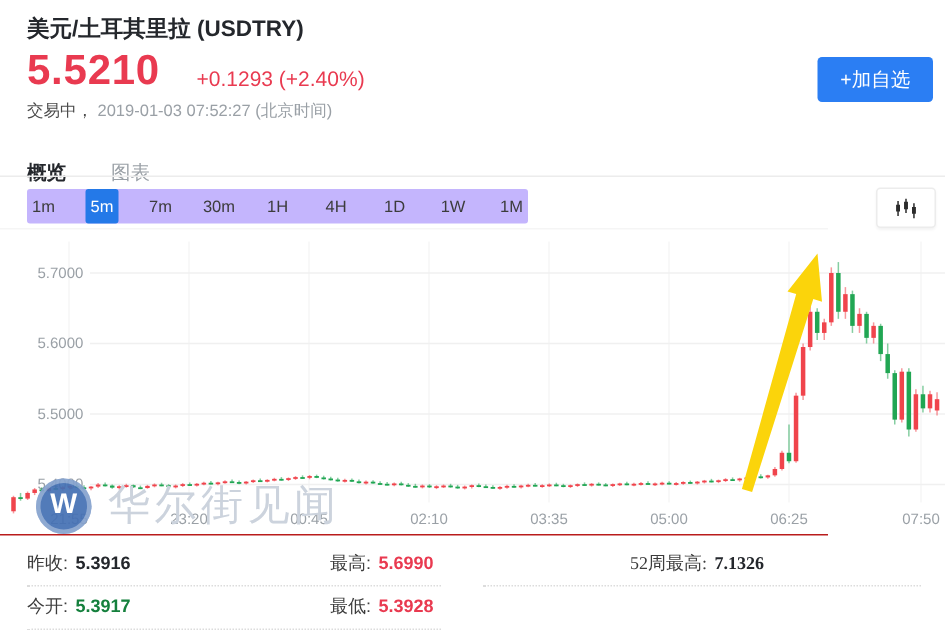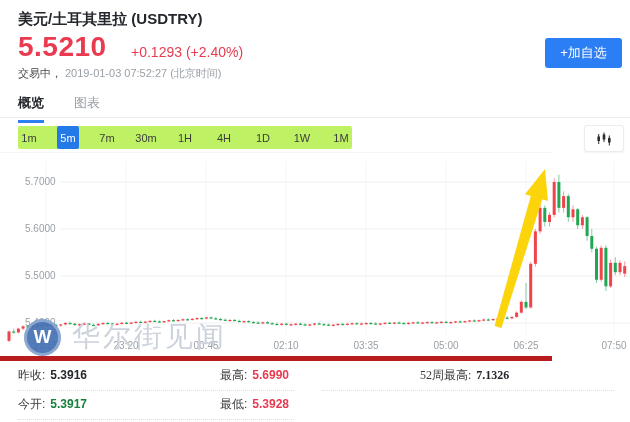--- a/index.html
+++ b/index.html
@@ -6,32 +6,32 @@
   .page{position:relative;width:630px;height:422px;overflow:hidden;background:#fff;
         font-family:"Liberation Sans","DejaVu Sans",sans-serif;}
   .title{position:absolute;left:18px;top:10px;font-size:15px;font-weight:700;color:#24272c;}
   .price{position:absolute;left:18px;top:31px;font-size:28px;font-weight:700;color:#e93a50;letter-spacing:.5px;text-align:center;}
   .change{position:absolute;left:120px;top:44px;font-size:14px;font-weight:500;color:#e93a50;margin-left:11px;}
   .status{position:absolute;left:18px;top:66px;font-size:11px;color:#4a4a4a;}
   .status-time{color:#9aa0a6;margin-left:3px;}
   .add-btn{position:absolute;left:545px;top:38px;width:77px;height:30px;background:#2b7ef3;color:#fff;
            font-size:13px;border:none;border-radius:3px;display:flex;align-items:center;justify-content:center;cursor:pointer;}
   .tabs{position:absolute;left:18px;top:94px;display:flex;gap:30px;font-size:13px;}
-  .tab{color:#9aa0a6;padding-bottom:8px;cursor:pointer;}
+  .tab{color:#9aa0a6;padding-bottom:8px;cursor:pointer;margin-top:12px;}
   .tab.active{color:#24272c;font-weight:700;border-bottom:3px solid #2b7ef3;}
   .tabs-divider{position:absolute;left:0;top:117px;width:630px;height:1px;background:#ececec;}
-  .interval-bar{position:absolute;left:18px;top:126px;width:334px;height:23px;background:#bef264;
+  .interval-bar{position:absolute;left:18px;top:126px;width:334px;height:23px;background:#c4b5fd;
                 border-radius:2px;display:flex;gap:17px;}
   .interval-btn{flex:1;font-size:11px;color:#3c3c3c;display:flex;align-items:center;justify-content:center;cursor:pointer;}
   .interval-btn.active{background:#2479e8;color:#fff;border-radius:2px;}
   .chart-type-btn{position:absolute;left:584px;top:125px;width:38px;height:25px;border:1px solid #ececec;
                   border-radius:3px;background:#fff;box-shadow:0 1px 2px rgba(0,0,0,.05);
                   display:flex;align-items:center;justify-content:center;cursor:pointer;}
   .chart{position:absolute;left:0;top:152px;width:552px;height:203px;border-top:1px solid #f5f5f5;
-         border-bottom:5px solid #b91c1c;}
+         border-bottom:1px solid #b91c1c;}
   .axis-text{font-size:10px;fill:#9aa0a6;}
   .watermark{position:absolute;left:24px;top:318px;display:flex;align-items:center;gap:11px;pointer-events:none;}
   .wm-logo{width:37px;height:37px;border-radius:50%;background:#4470b4;color:#fff;opacity:.92;
            font-weight:700;font-size:19px;display:flex;align-items:center;justify-content:center;
            box-shadow:inset 0 0 0 3px rgba(255,255,255,.35);}
   .wm-text{font-size:28px;color:#ccd3dd;letter-spacing:3px;}
   .stats{position:absolute;left:0;top:362px;width:630px;font-size:12px;color:#3c3c3c;}
   .stats-left{position:absolute;left:18px;width:276px;}
   .stats-right{position:absolute;left:322px;width:292px;font-family:Liberation Serif, serif;}
   .stats-row{height:28px;line-height:27px;border-bottom:1px dotted #dcdcdc;position:relative;}

